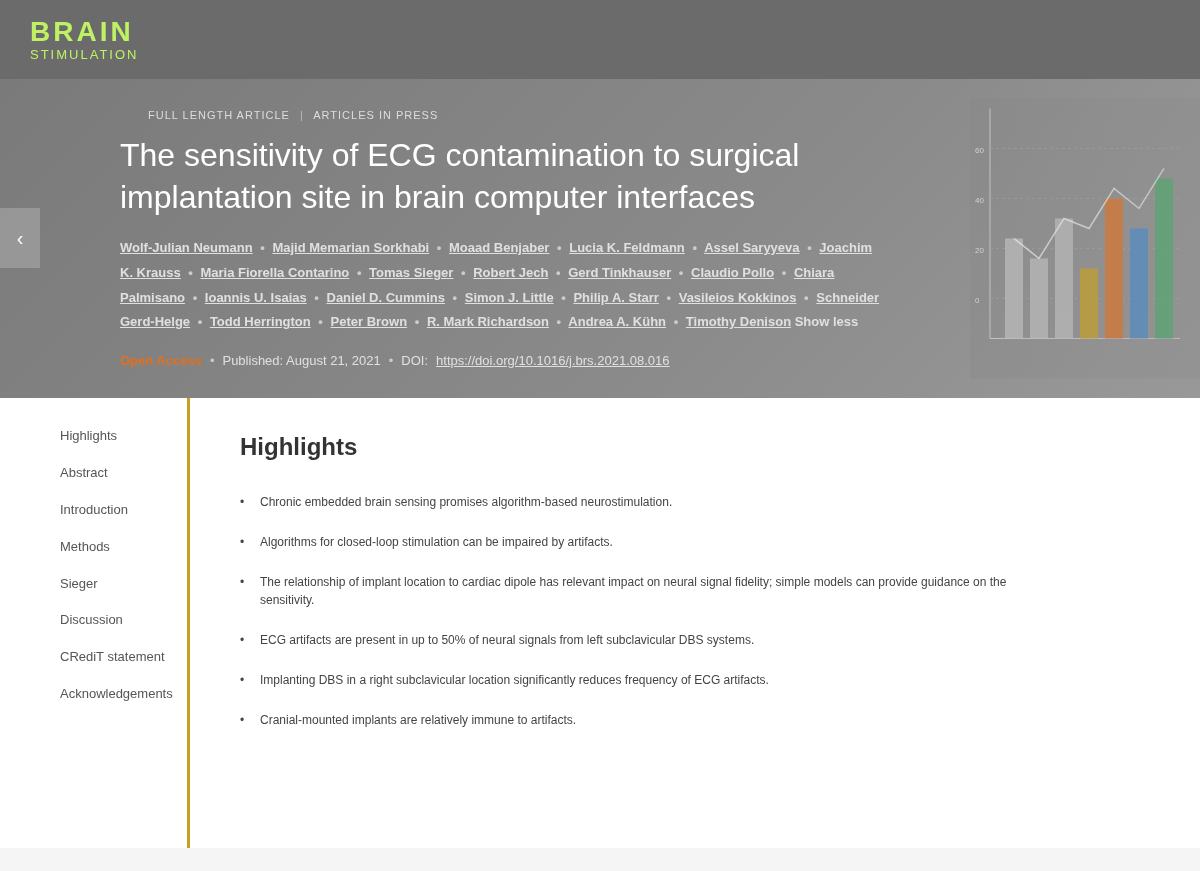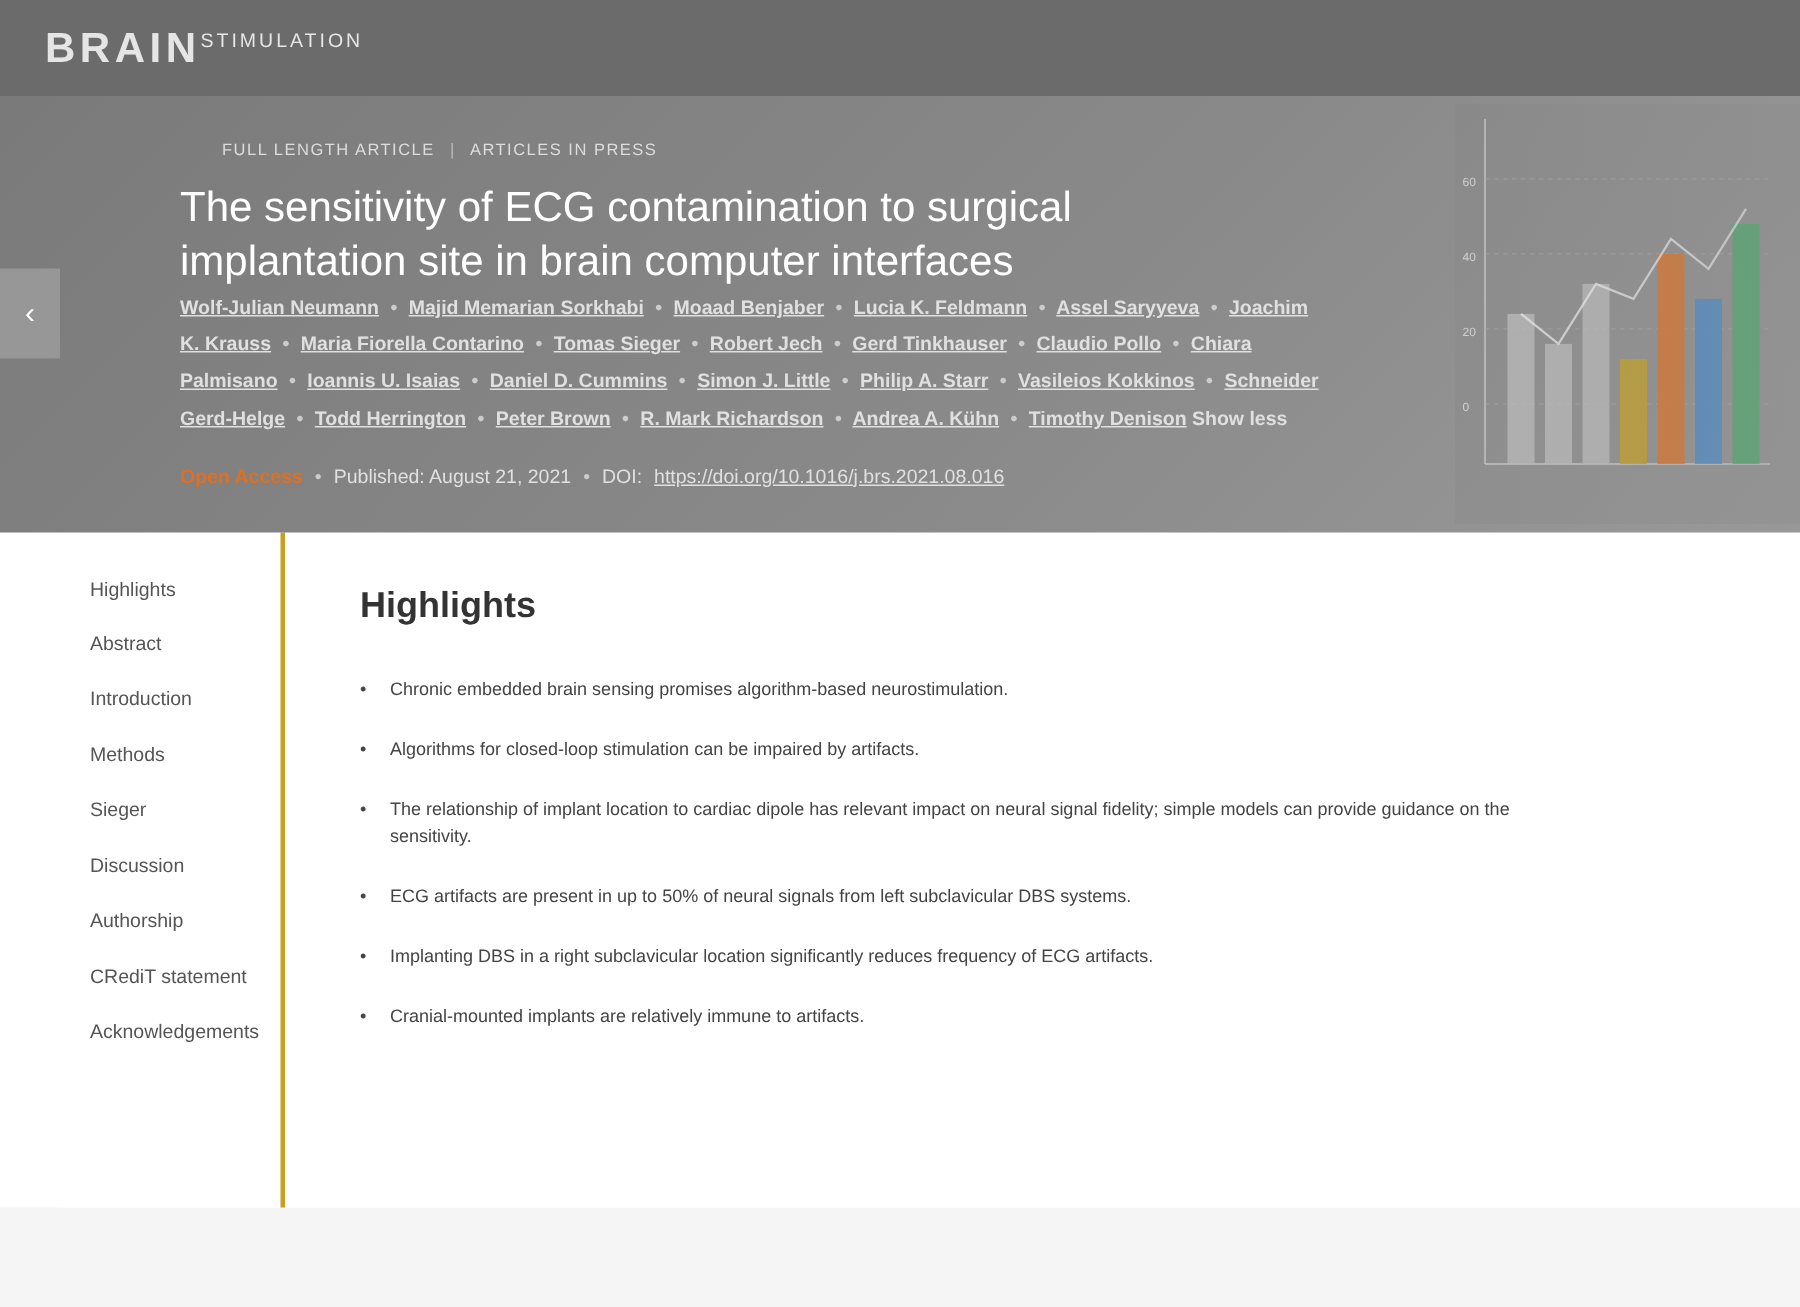--- a/index.html
+++ b/index.html
@@ -7,22 +7,22 @@
 
     
     .header {
       background: #6b6b6b;
       padding: 18px 30px;
       display: flex;
       align-items: center;
     }
     .brand-logo {
       display: flex;
-      flex-direction: row;
-      color: #e5e5e5;
+      flex-direction: column;
+      color: #bef264;
       line-height: 1;
     }
     .brand-brain {
       font-size: 28px;
       font-weight: bold;
       letter-spacing: 3px;
     }
     .brand-stimulation {
       font-size: 13px;
       letter-spacing: 2px;
@@ -81,25 +81,26 @@
       color: #ddd;
       letter-spacing: 1px;
       margin-bottom: 14px;
       text-transform: uppercase;
       margin-left: 28px;
     }
     .article-type-line span.separator { color: #bbb; margin: 0 6px; }
     .article-type-line a { color: #ddd; text-decoration: none; }
 
     .article-title {
-      font-size: 28px;
+      font-size: 32px;
       color: white;
       font-weight: 400;
       line-height: 1.3;
       max-width: 750px;
+      margin-bottom: 18px;
     }
 
     .authors-list {
       font-size: 13px;
       color: #e0e0e0;
       line-height: 1.9;
       max-width: 760px;
       margin-bottom: 18px;
       font-weight: bold;
     }
@@ -262,21 +263,20 @@
 
 <div class="main-content">
 
   <nav class="sidebar" id="sidebar-nav">
   <a class="sidebar-item" href="#highlights">Highlights</a>
       <a class="sidebar-item" href="#abstract">Abstract</a>
       <a class="sidebar-item" href="#introduction">Introduction</a>
       <a class="sidebar-item" href="#methods">Methods</a>
       <a class="sidebar-item" href="#results">Sieger</a>
       <a class="sidebar-item" href="#discussion">Discussion</a>
-      <a class="sidebar-item" href="#authorship">Authorship</a>
       <a class="sidebar-item" href="#credit">CRediT statement</a>
       <a class="sidebar-item" href="#acknowledgements">Acknowledgements</a>
     </nav>
 
   <div class="content-area">
     <h2 class="section-title">Highlights</h2>
     <ul class="highlights-list" id="highlights-list">
     <li>Chronic embedded brain sensing promises algorithm-based neurostimulation.</li>
         <li>Algorithms for closed-loop stimulation can be impaired by artifacts.</li>
         <li>The relationship of implant location to cardiac dipole has relevant impact on neural signal fidelity; simple models can provide guidance on the sensitivity.</li>

